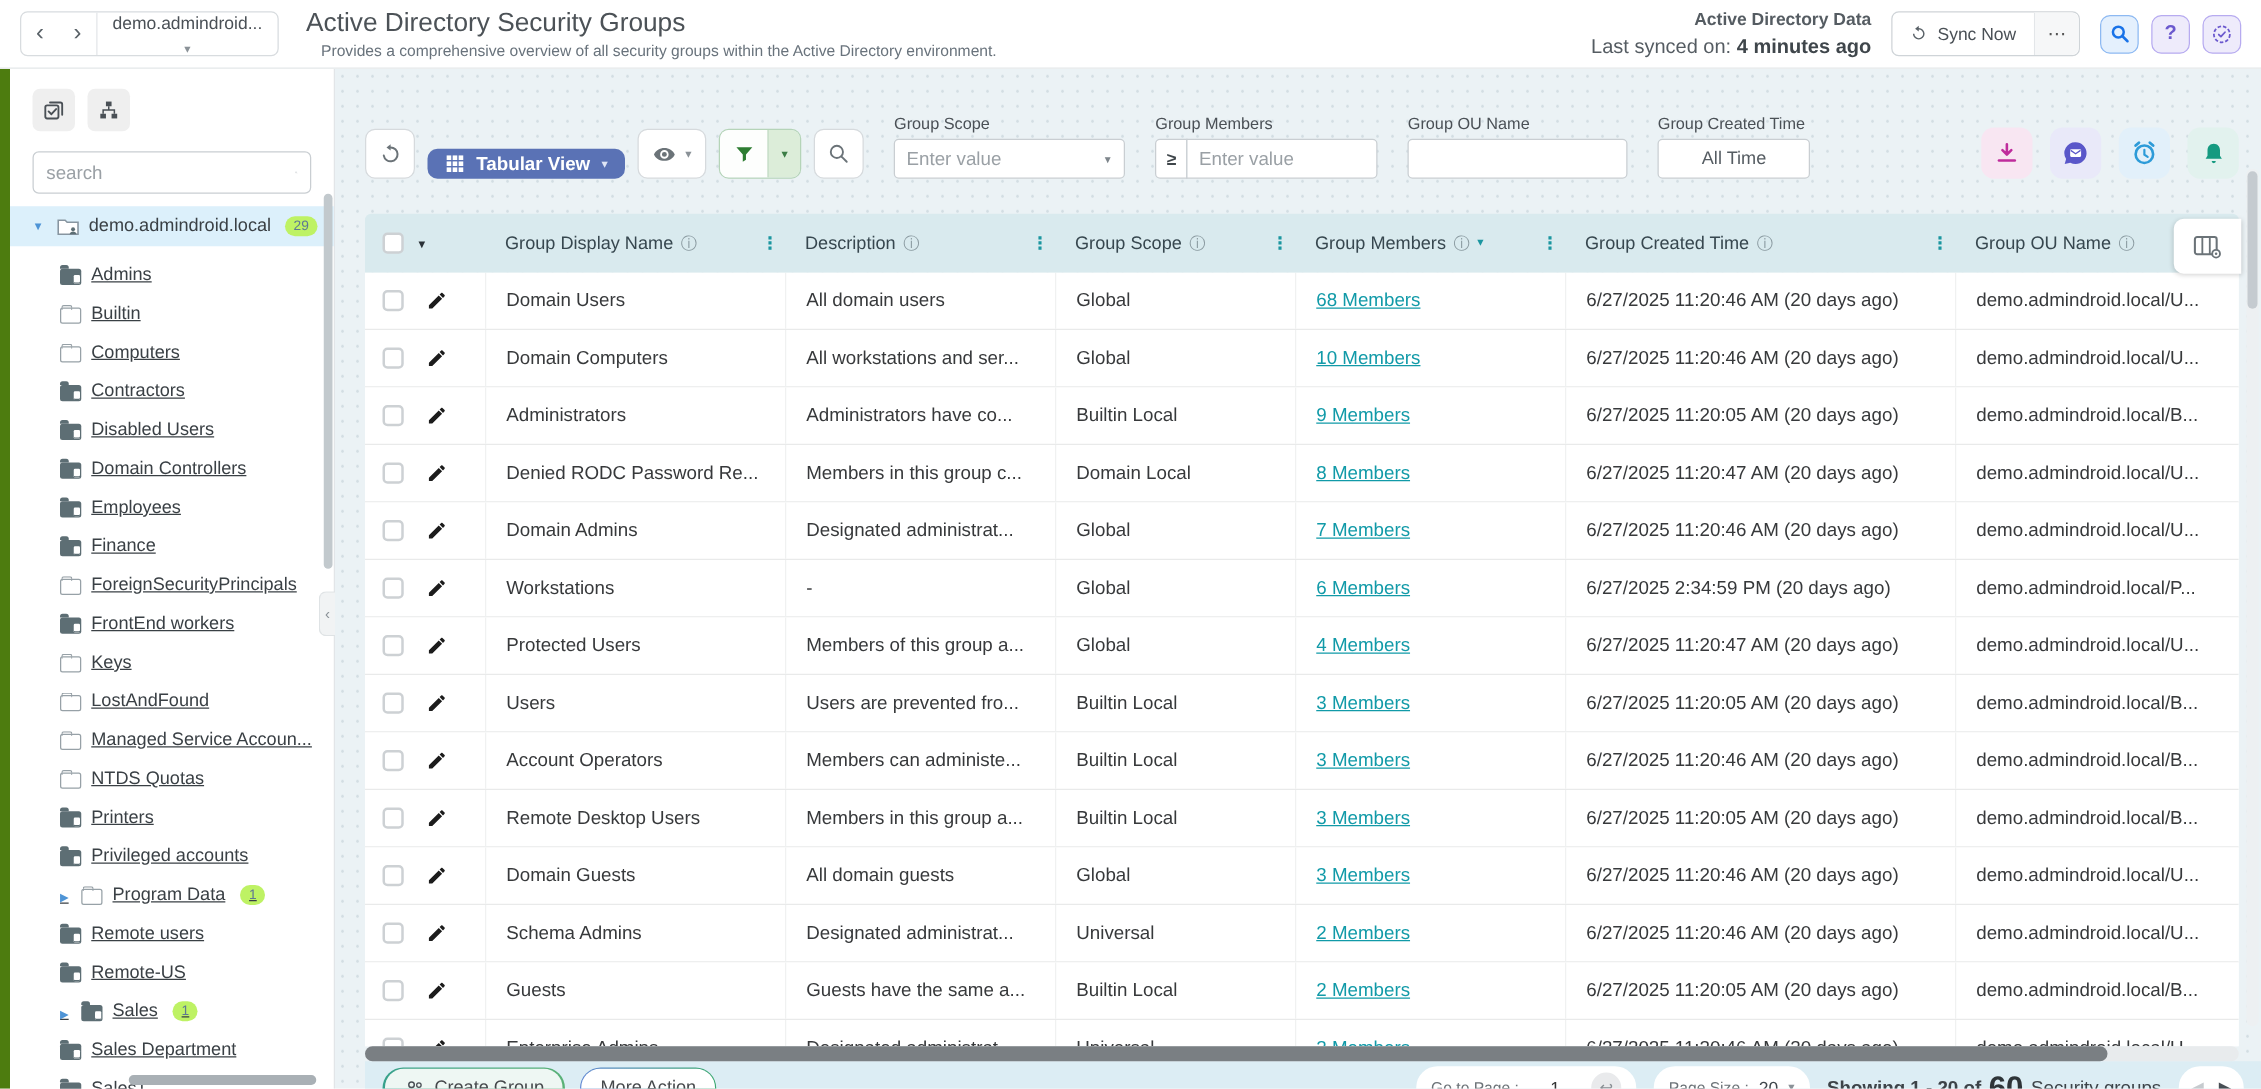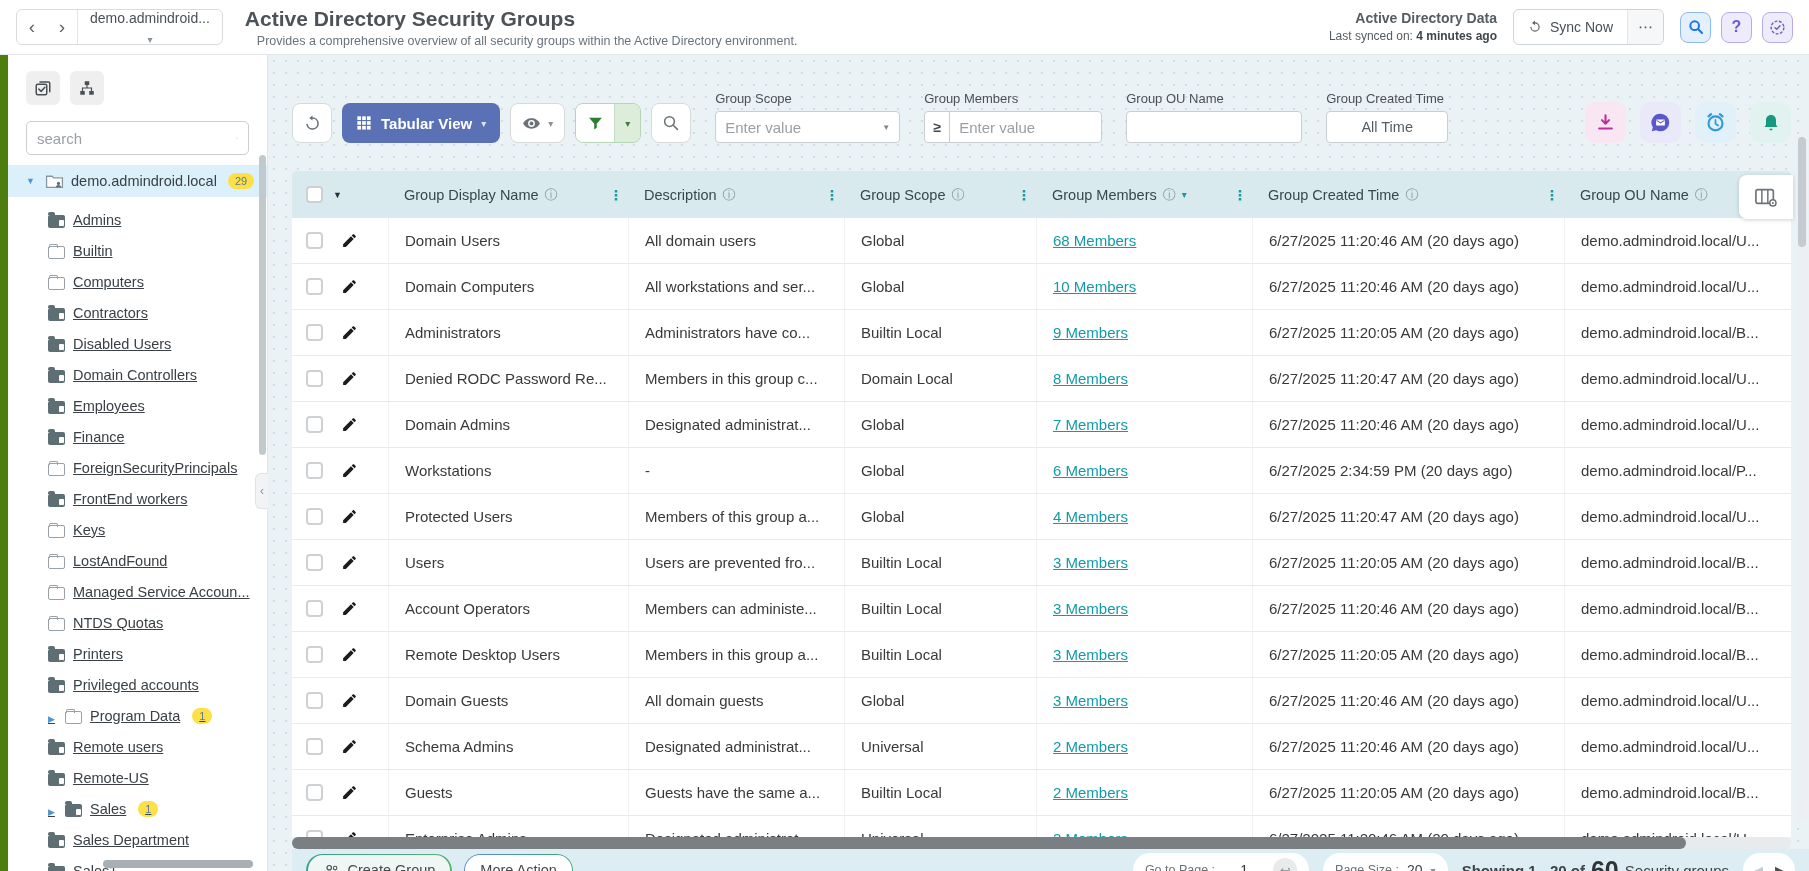--- a/index.html
+++ b/index.html
@@ -9,26 +9,26 @@
 
   
   .topbar { height:55px; background:#fff; border-bottom:1px solid #e4e7e9; display:flex; align-items:center; padding:0 16px; position:relative; z-index:5; }
   .nav-pill { display:flex; align-items:center; height:36px; border:1px solid #d8dcdf; border-radius:6px; background:#fff; }
   .nav-btn { width:30px; height:100%; border:none; background:none; font-size:19px; color:#5a6268; cursor:pointer; line-height:34px; }
   .nav-divider { width:1px; height:100%; background:#e3e6e9; }
   .domain-select { display:flex; align-items:center; gap:8px; padding:0 12px; cursor:pointer;flex-direction:column; }
   .domain-select .lbl { font-size:14px; color:#4a5056; }
   .caret { font-size:10px; color:#8a9197; }
   .title-block { margin-left:22px; }
-  .page-title { font-size:21px; font-weight:bold; color:#4c5257; }
+  .page-title { font-size:21px; font-weight:normal; color:#4c5257; }
   .page-subtitle { font-size:12.5px; color:#69737c; margin-top:3px;margin-left:12px; }
   .tb-spacer { flex:1; }
   .sync-info { text-align:right; line-height:1.45; }
   .sync-info .l1 { font-size:14px; font-weight:bold; color:#555c62; }
-  .sync-info .l2 { font-size:12px; color:#555c62; }
+  .sync-info .l2 { font-size:16px; color:#555c62; }
   .sync-info .l2 b { color:#3f464b; }
   .sync-group { display:flex; align-items:center; height:36px; border:1px solid #cfd4d8; border-radius:6px; margin-left:16px; background:#fff; }
   .sync-btn { display:flex; align-items:center; gap:8px; padding:0 14px; height:100%; border:none; background:none; font-size:14px; color:#4a5056; cursor:pointer; }
   .more-btn { width:36px; height:100%; border:none; border-left:1px solid #e3e6e9; background:#f6f7f8; font-size:15px; color:#555; cursor:pointer; border-radius:0 6px 6px 0; }
   .round-icons { display:flex; gap:10px; margin-left:16px; }
   .ric { width:31px; height:31px; border-radius:8px; display:flex; align-items:center; justify-content:center; cursor:pointer; border:1px solid transparent; }
   .ric.search { background:#e4f0fd; border-color:#8db9f2; }
   .ric.help { background:#eeebfb; border-color:#b7abf0; color:#6b59ce; font-weight:bold; font-size:16px; }
   .ric.hist { background:#eeebfb; border-color:#b7abf0; }
 
@@ -38,41 +38,41 @@
   
   .sidebar { width:268px; background:#fff; border-right:1px solid #e2e5e8; position:relative; flex:none; border-left:8px solid #4d7c0f; }
   .side-tools { display:flex; gap:10px; padding:16px 0 0 18px; }
   .stool { width:34px; height:34px; background:#efefef; border-radius:6px; display:flex; align-items:center; justify-content:center; cursor:pointer; }
   .side-search { margin:16px 18px 10px 18px; height:34px; border:1px solid #c9ced2; border-radius:5px; display:flex; align-items:center; padding:0 10px; background:#fff; }
   .side-search input { border:none; outline:none; flex:1; font-size:15px; color:#444; font-family:inherit; }
   .side-search input::placeholder { color:#9aa0a5; }
   .tree { font-size:14.5px; color:#3a4045; }
   .tree-root { display:flex; align-items:center; gap:7px; height:32px; background:#dcf0fb; padding-left:18px; cursor:pointer; }
   .tree-arrow { font-size:9px; color:#4e94d6; width:12px; flex:none; }
-  .tree-badge { font-size:11px; color:#5f7893; background:#fde047; border-radius:9px; padding:2px 7px; margin-left:4px; }
+  .tree-badge { font-size:11px; color:#5f7893; background:#bef264; border-radius:9px; padding:2px 7px; margin-left:4px; }
   .tree-item { display:flex; align-items:flex-end; gap:8px; height:31px; padding-left:40px; cursor:pointer;text-decoration:underline; }
   .tree-item .tree-arrow { width:11px; margin-right:-2px; }
   .folder { width:17px; height:13px; position:relative; border-radius:2px; flex:none; margin-top:2px; }
   .folder::before { content:""; position:absolute; top:-3.5px; left:0; width:7px; height:3px; border-radius:2px 2px 0 0; }
   .folder.mod-outline { border:1.5px solid #97a1a7; background:#fff; }
   .folder.mod-outline::before { border:1.5px solid #97a1a7; border-bottom:none; }
   .folder.mod-filled { background:#5d6e74; }
   .folder.mod-filled::before { background:#5d6e74; }
   .folder.mod-filled::after { content:""; position:absolute; right:1.5px; bottom:1px; width:5px; height:7px; background:#fff; border-radius:1px; box-shadow:inset 0 -1px 0 #5d6e74; }
   .v-scroll { position:absolute; right:1px; top:100px; width:7px; height:300px; background:#c2c9cd; border-radius:4px; }
   .h-scroll-side { position:absolute; bottom:3px; left:95px; width:150px; height:8px; background:#a9b0b5; border-radius:4px; }
   .collapse-tab { position:absolute; right:-1px; top:418px; width:13px; height:36px; background:#f1f3f4; border:1px solid #dfe3e5; border-right:none; border-radius:6px 0 0 6px; display:flex; align-items:center; justify-content:center; font-size:12px; color:#8a9197; cursor:pointer; }
 
   
   .main { flex:1; background:#ebf2f5; background-image:radial-gradient(#d3dee3 1px, transparent 1.2px); background-size:12px 12px; position:relative; overflow:hidden; }
 
   
   .toolbar { display:flex; align-items:flex-end; gap:10px; margin:30px 18px 0 24px; height:58px; }
   .tool-sq { width:40px; height:40px; background:#fff; border:1px solid #d6dadd; border-radius:8px; display:flex; align-items:center; justify-content:center; cursor:pointer; }
-  .btn-tabular { height:40px; background:#5a72b5; border:none; border-radius:8px; color:#fff; display:flex; align-items:center; gap:9px; padding:0 14px; font-size:15px; font-weight:bold; cursor:pointer; font-family:inherit; }
+  .btn-tabular { height:24px; background:#5a72b5; border:none; border-radius:8px; color:#fff; display:flex; align-items:center; gap:9px; padding:0 14px; font-size:15px; font-weight:bold; cursor:pointer; font-family:inherit; }
   .btn-tabular .caret { color:#dfe5f5; }
   .btn-eye { height:40px; background:#fff; border:1px solid #d6dadd; border-radius:8px; display:flex; align-items:center; gap:7px; padding:0 11px; cursor:pointer; }
   .btn-filter { height:40px; display:flex; border:1px solid #b5d4b8; border-radius:8px; overflow:hidden; cursor:pointer; }
   .btn-filter .seg-funnel { width:38px; background:#fdfefd; display:flex; align-items:center; justify-content:center; }
   .btn-filter .seg-caret { width:26px; background:#dcedd9; display:flex; align-items:center; justify-content:center; border-left:1px solid #c4dcc6; }
   .btn-filter .seg-caret .caret { color:#3c7d46; }
   .fgroup { display:flex; flex-direction:column; gap:5px; margin-left:14px; }
   .fgroup .flabel { font-size:13px; color:#4a5056; }
   .fctrl { height:32px; border:1px solid #c9ced2; border-radius:4px; background:#fff; display:flex; align-items:center; font-size:15px; }
   .fselect { width:185px; padding:0 9px; justify-content:space-between; cursor:pointer; }

